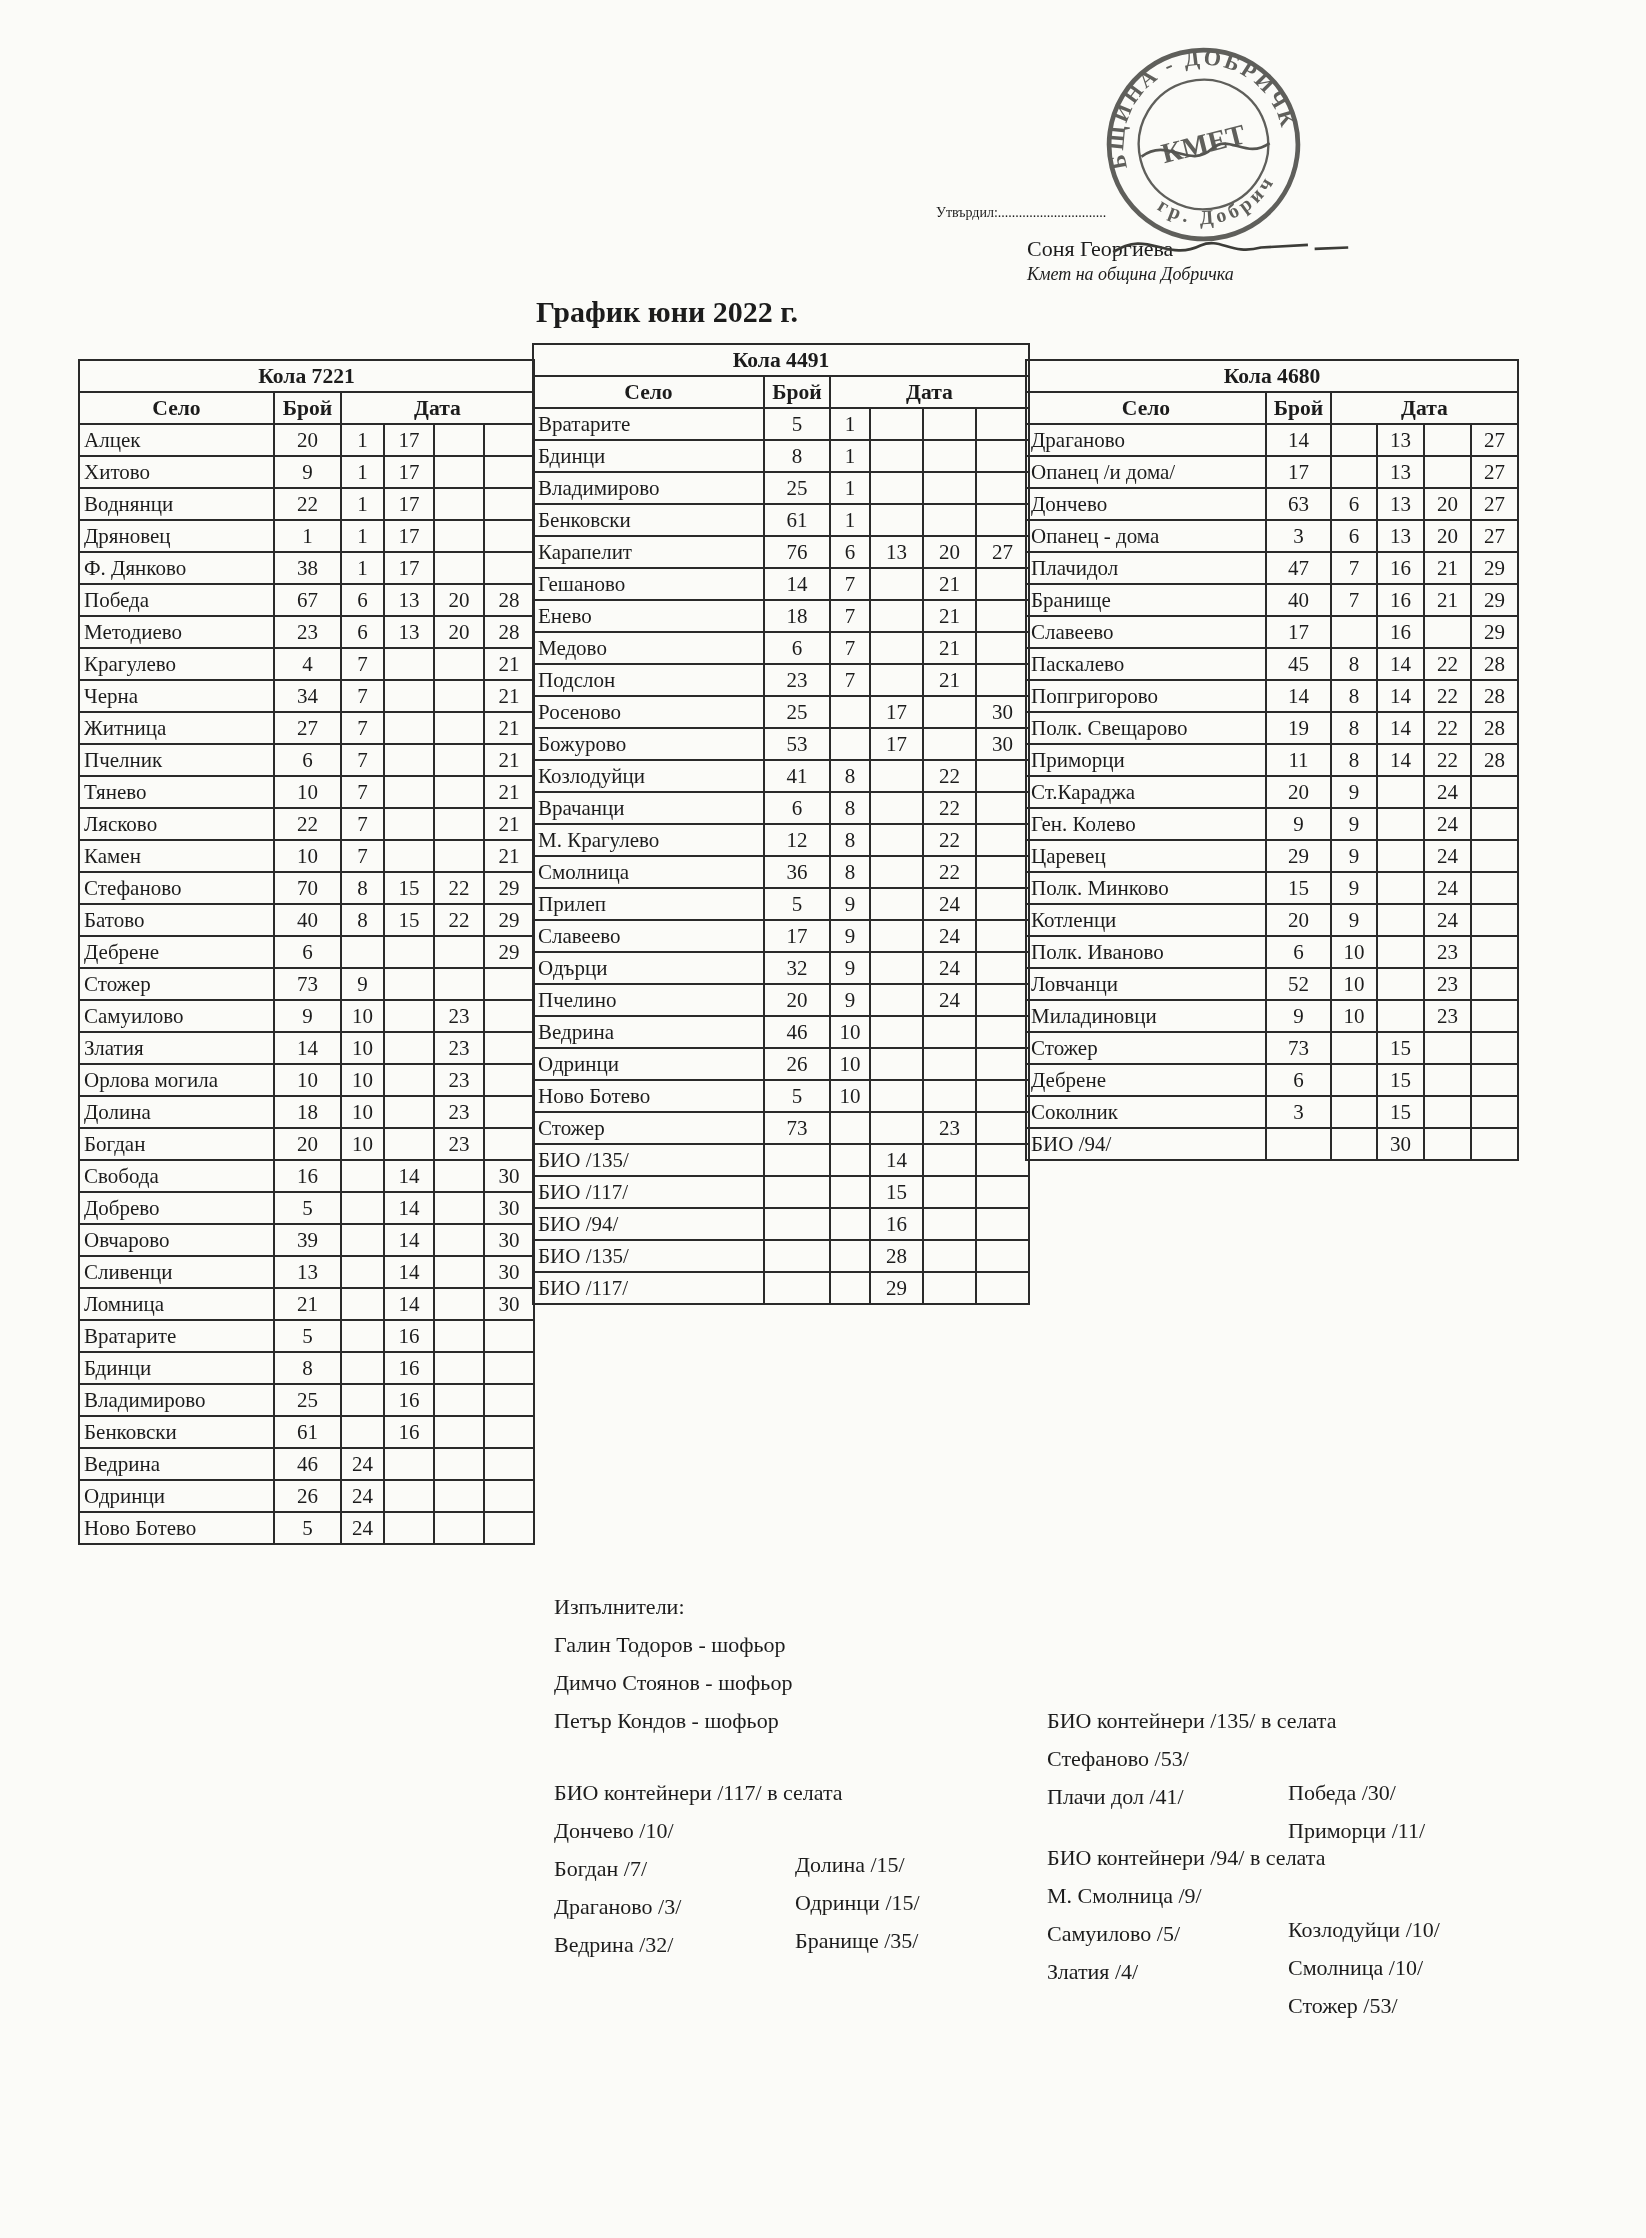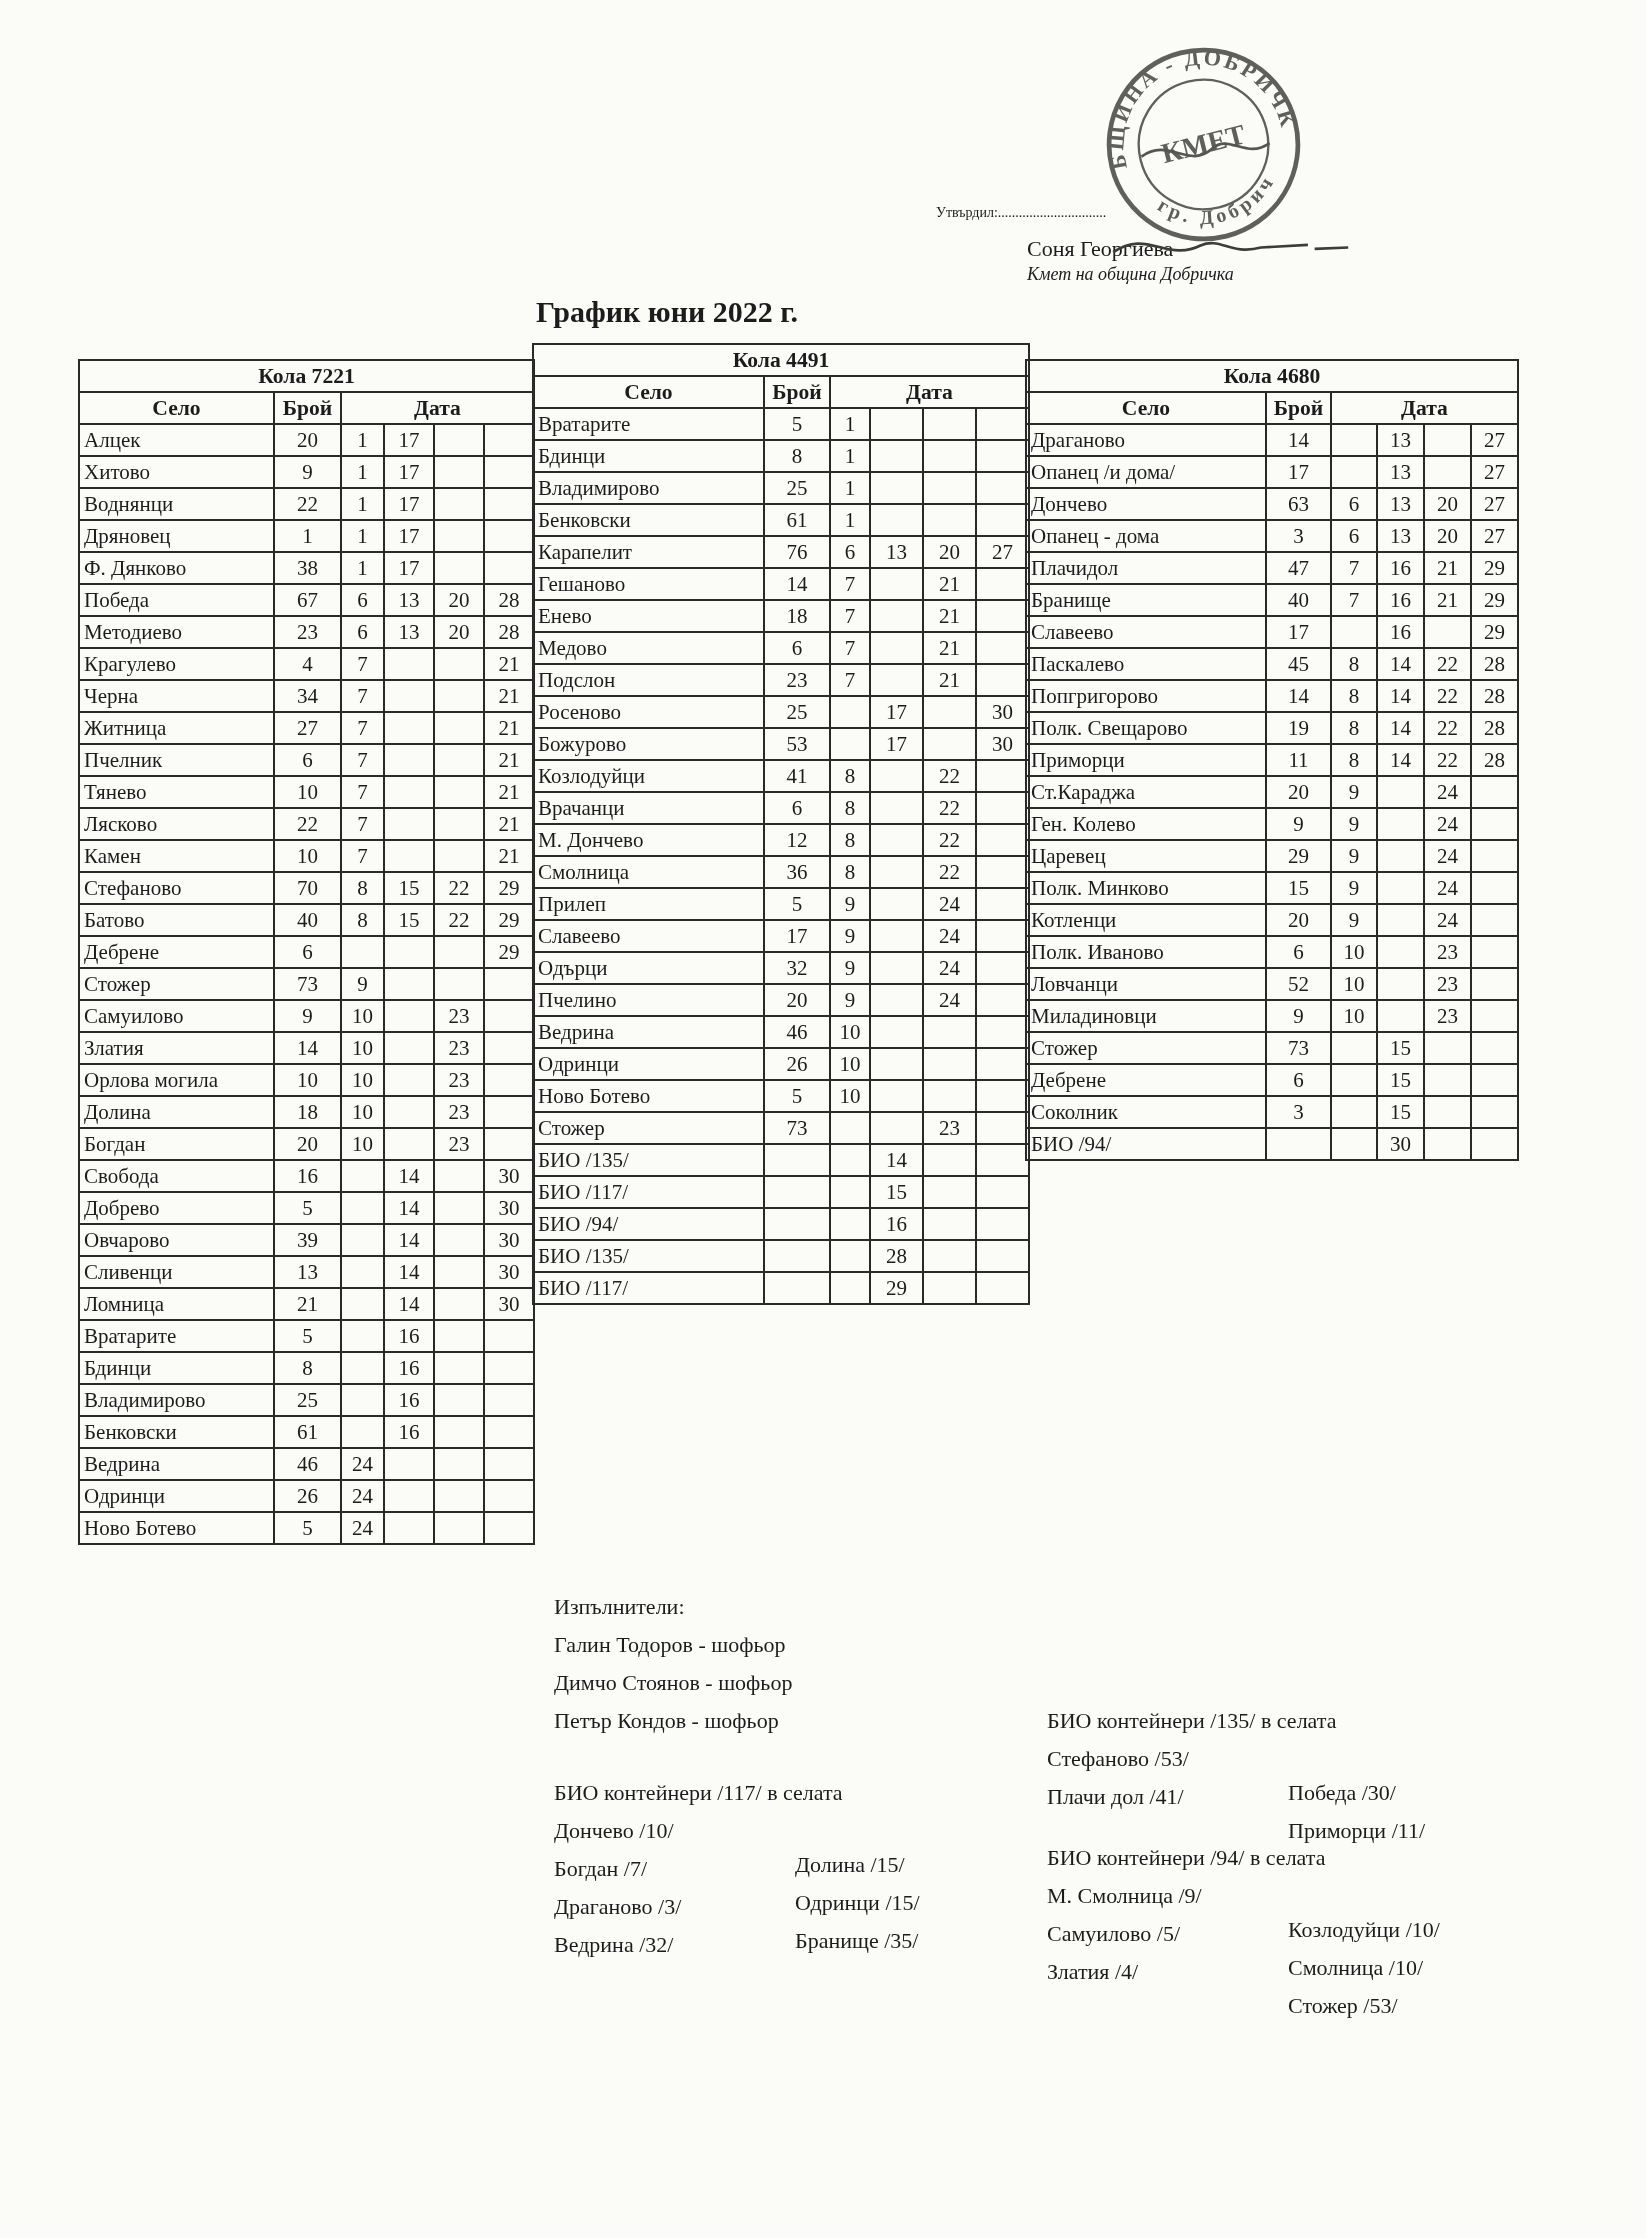--- a/index.html
+++ b/index.html
@@ -499,21 +499,21 @@
       </tr>
       <tr>
         <td class="village">Врачанци</td>
         <td class="num">6</td>
         <td class="num">8</td>
         <td class="num"></td>
         <td class="num">22</td>
         <td class="num"></td>
       </tr>
       <tr>
-        <td class="village">М. Дончево</td>
+        <td class="village">М. Крагулево</td>
         <td class="num">12</td>
         <td class="num">8</td>
         <td class="num"></td>
         <td class="num">22</td>
         <td class="num"></td>
       </tr>
       <tr>
         <td class="village">Смолница</td>
         <td class="num">36</td>
         <td class="num">8</td>

